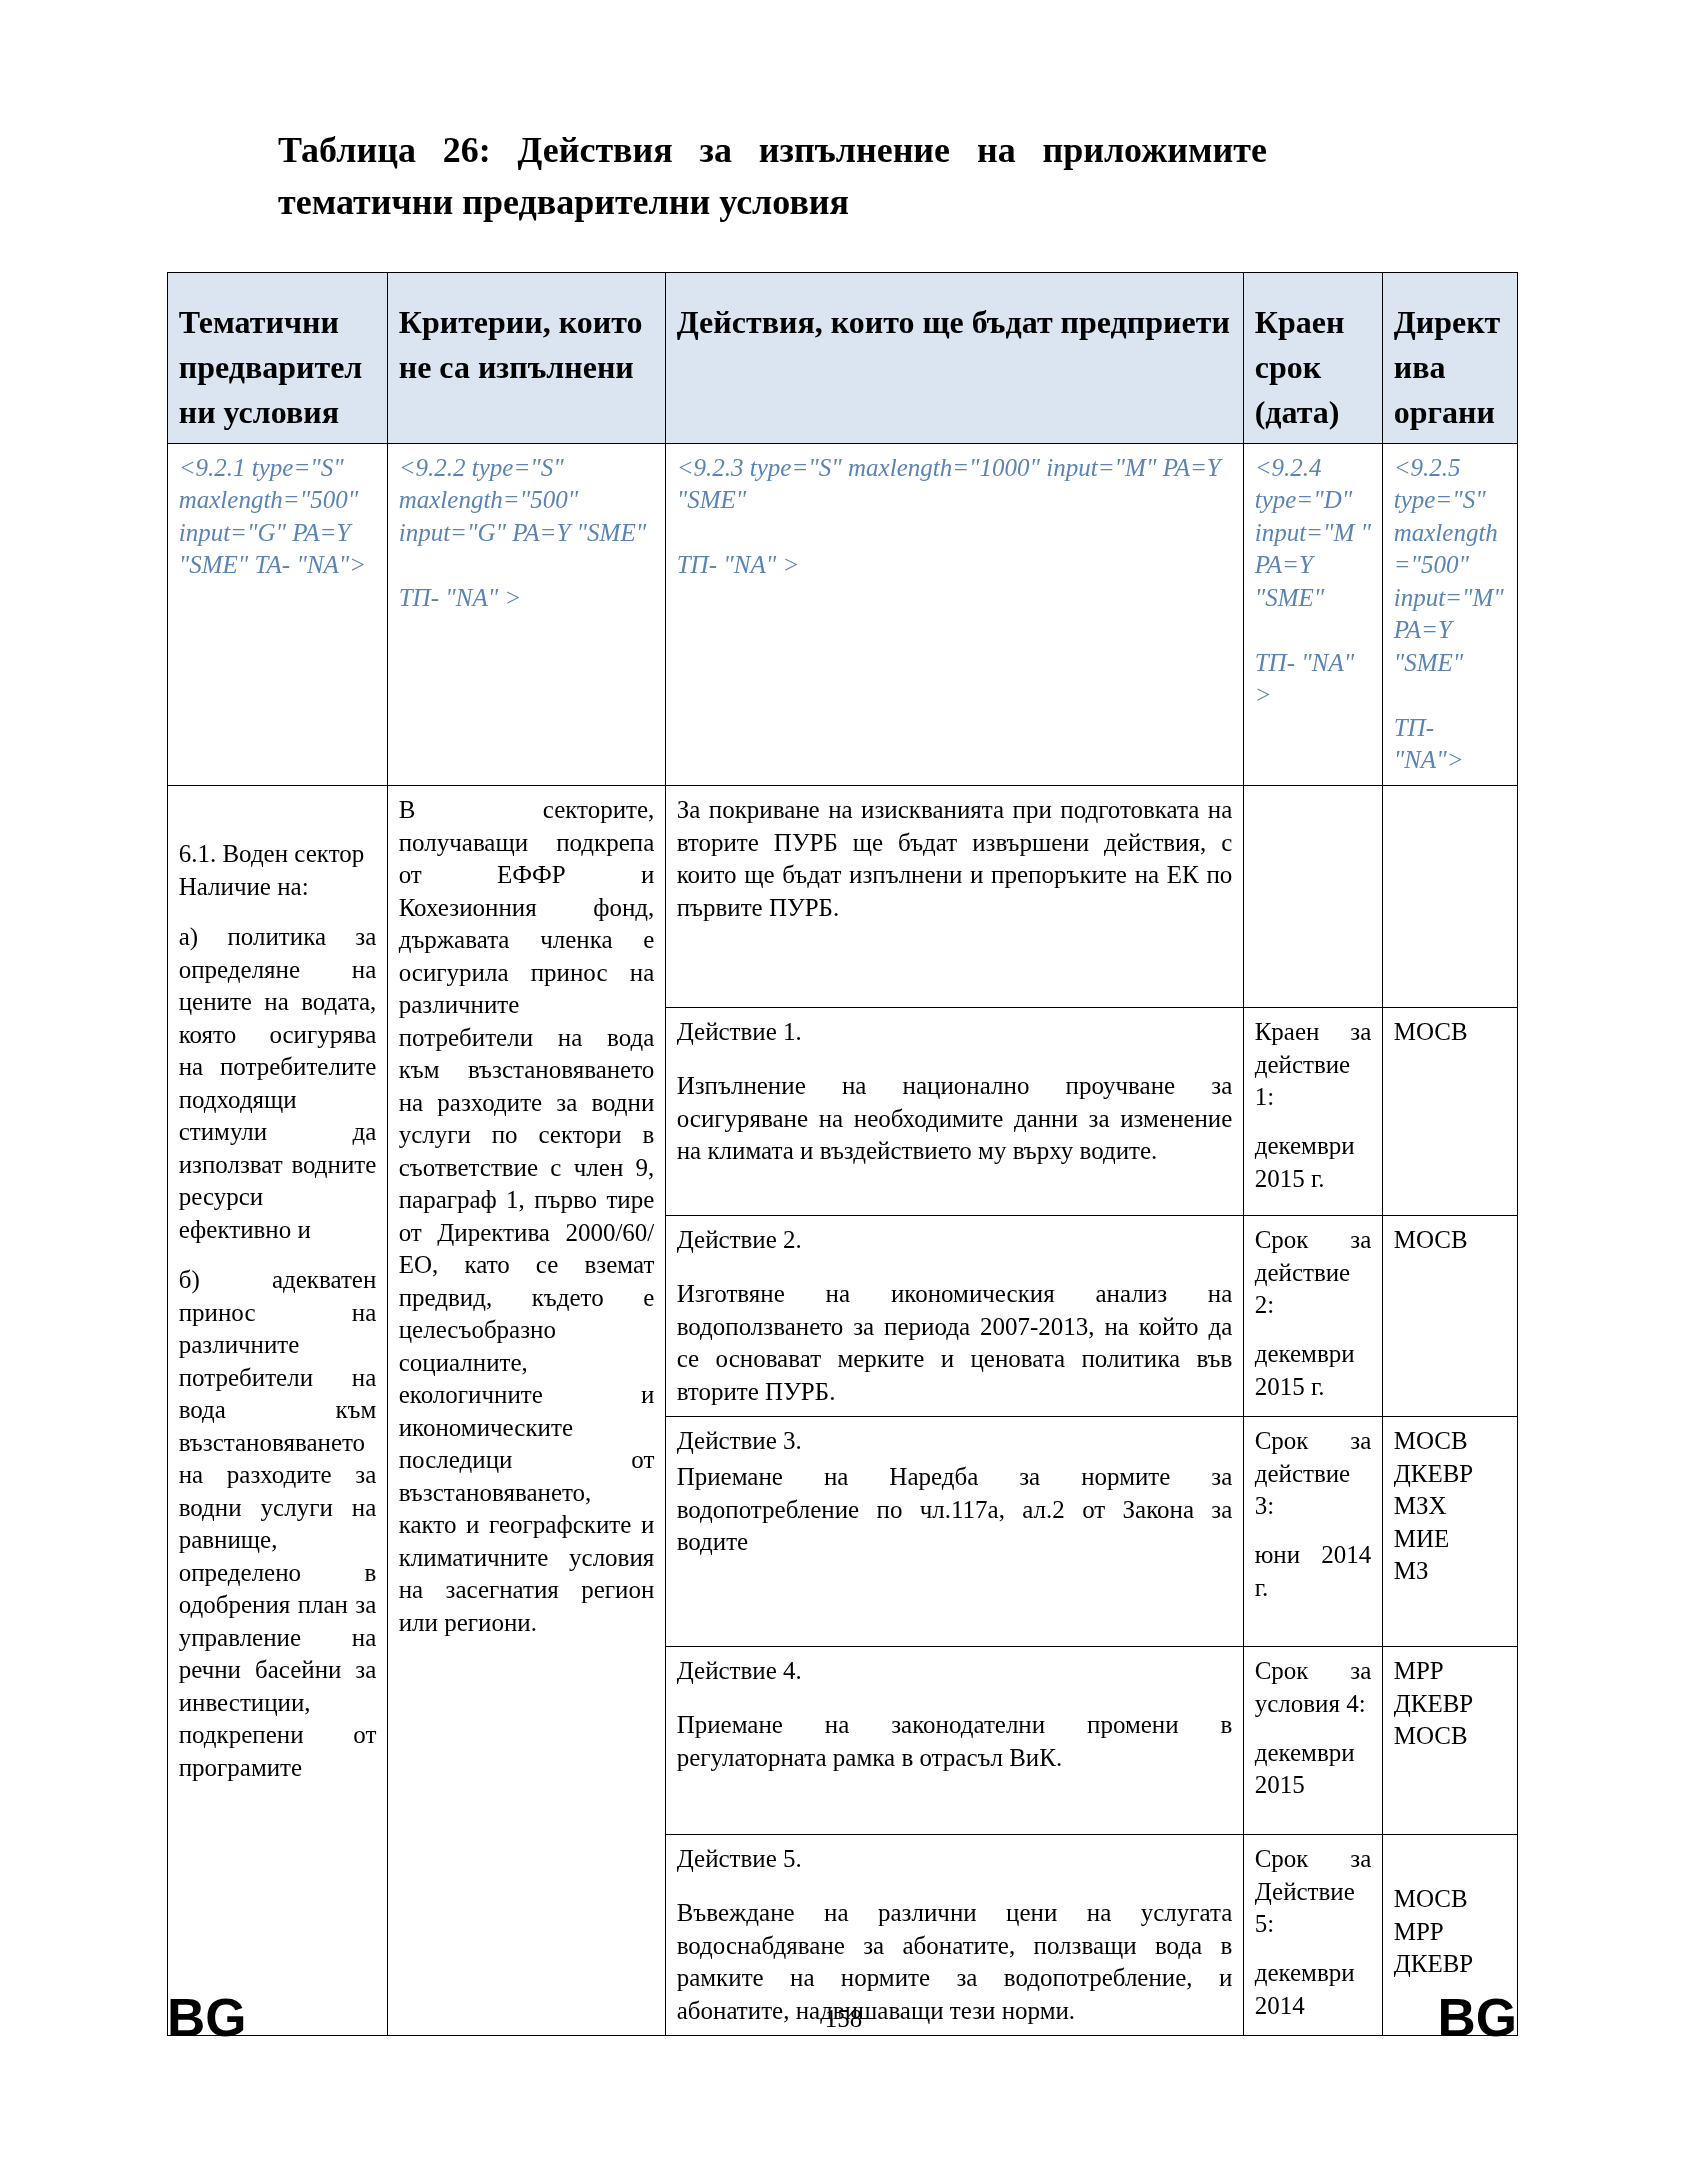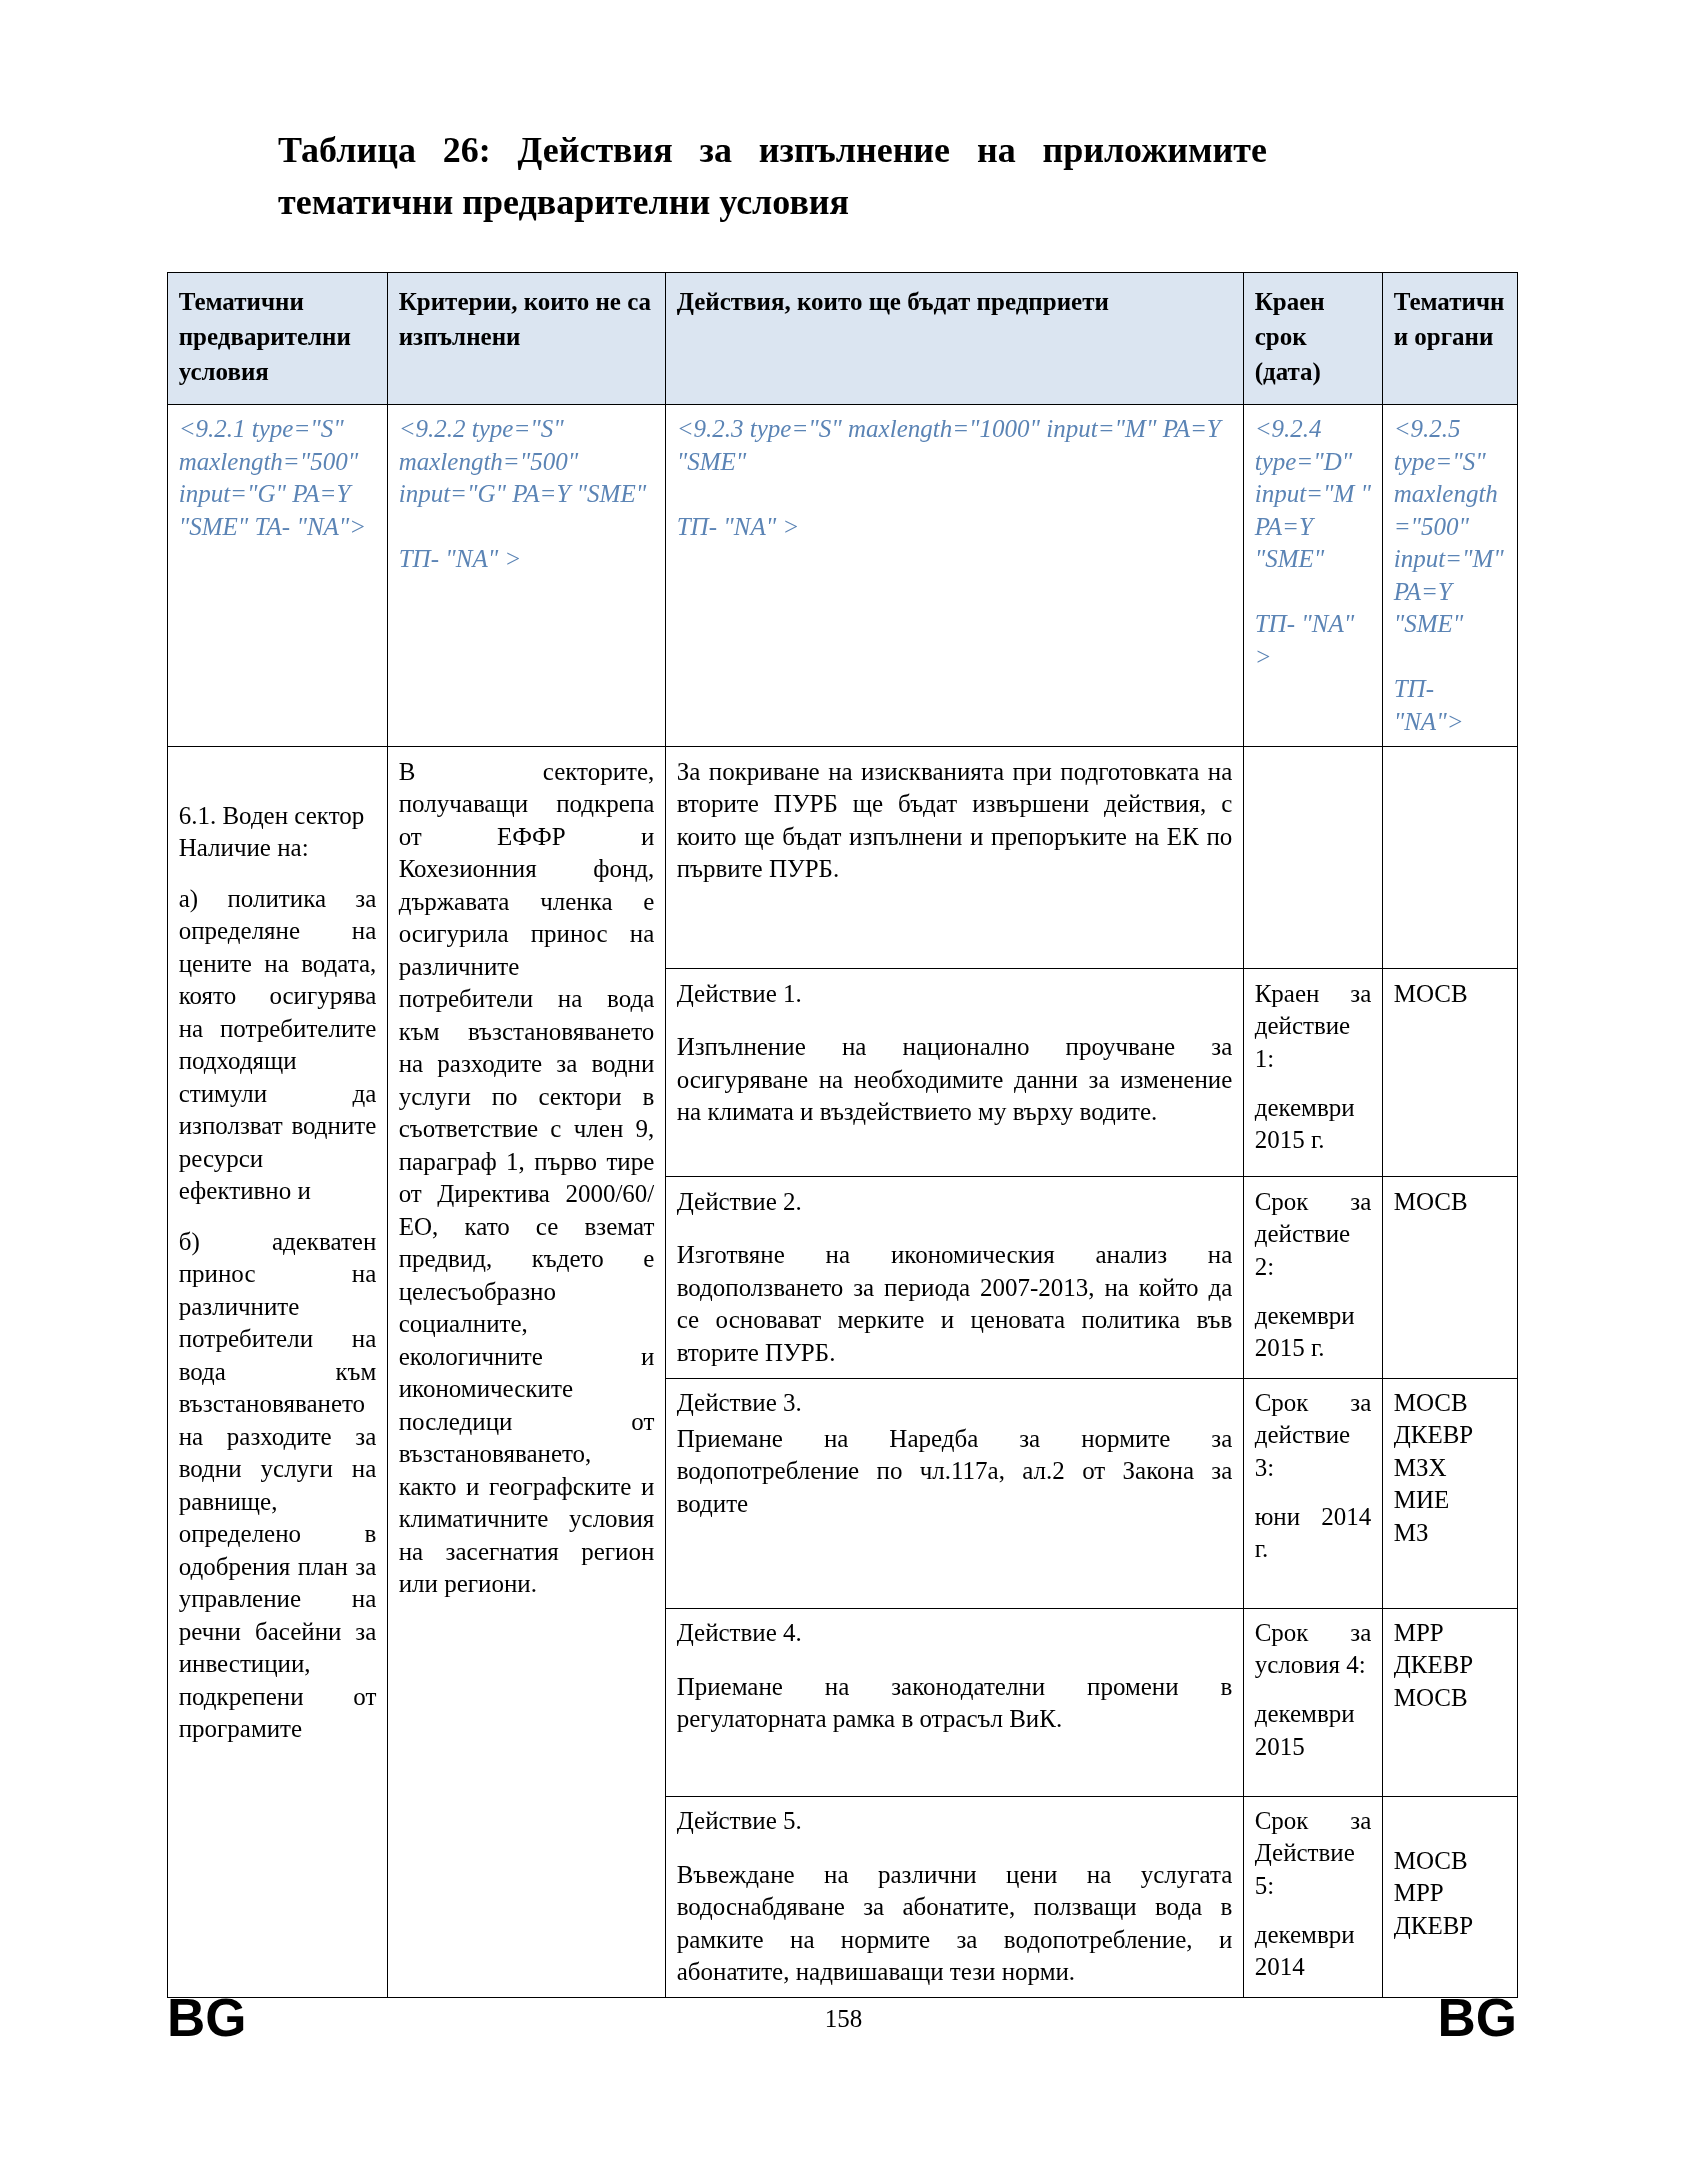--- a/index.html
+++ b/index.html
@@ -14,21 +14,21 @@
   .doc-table{
     position:absolute;left:167px;top:272px;width:1350px;
     border-collapse:collapse;table-layout:fixed;
   }
   .doc-table td,.doc-table th{
     border:1.6px solid #000;vertical-align:top;
     padding:8.2px 10.7px;font-size:25px;line-height:1.3;
   }
   .doc-table th{
     background:#dbe5f1;font-weight:bold;text-align:left;
-    font-size:25px;line-height:1.4;padding-top:11px;
+    font-size:32px;line-height:1.4;padding-top:27px;
   }
   .break{overflow-wrap:break-word;word-break:break-word;}
   .hrow{height:132px;}
   .phrow{height:272px;}
   .r0{height:222px;}
   .r1{height:208px;}
   .r2{height:181px;}
   .r3{height:230px;}
   .r4{height:188px;}
   .r5{height:167px;}
@@ -69,21 +69,21 @@
     <col style="width:578px">
     <col style="width:139px">
     <col style="width:135px">
   </colgroup>
   <tbody>
     <tr class="hrow">
       <th class="break">Тематични предварителни условия</th>
       <th class="just">Критерии, които не са изпълнени</th>
       <th>Действия, които ще бъдат предприети</th>
       <th>Краен срок (дата)</th>
-      <th class="break">Тематични органи</th>
+      <th class="break">Директива органи</th>
     </tr>
 
     <tr class="phrow">
       <td class="ph">&lt;9.2.1 type="S" maxlength="500" input="G" PA=Y "SME" TA- "NA"&gt;</td>
       <td class="ph">&lt;9.2.2 type="S" maxlength="500" input="G" PA=Y "SME"
 
 ТП- "NA" &gt;</td>
       <td class="ph">&lt;9.2.3 type="S" maxlength="1000" input="M" PA=Y "SME"
 
 ТП- "NA" &gt;</td>

